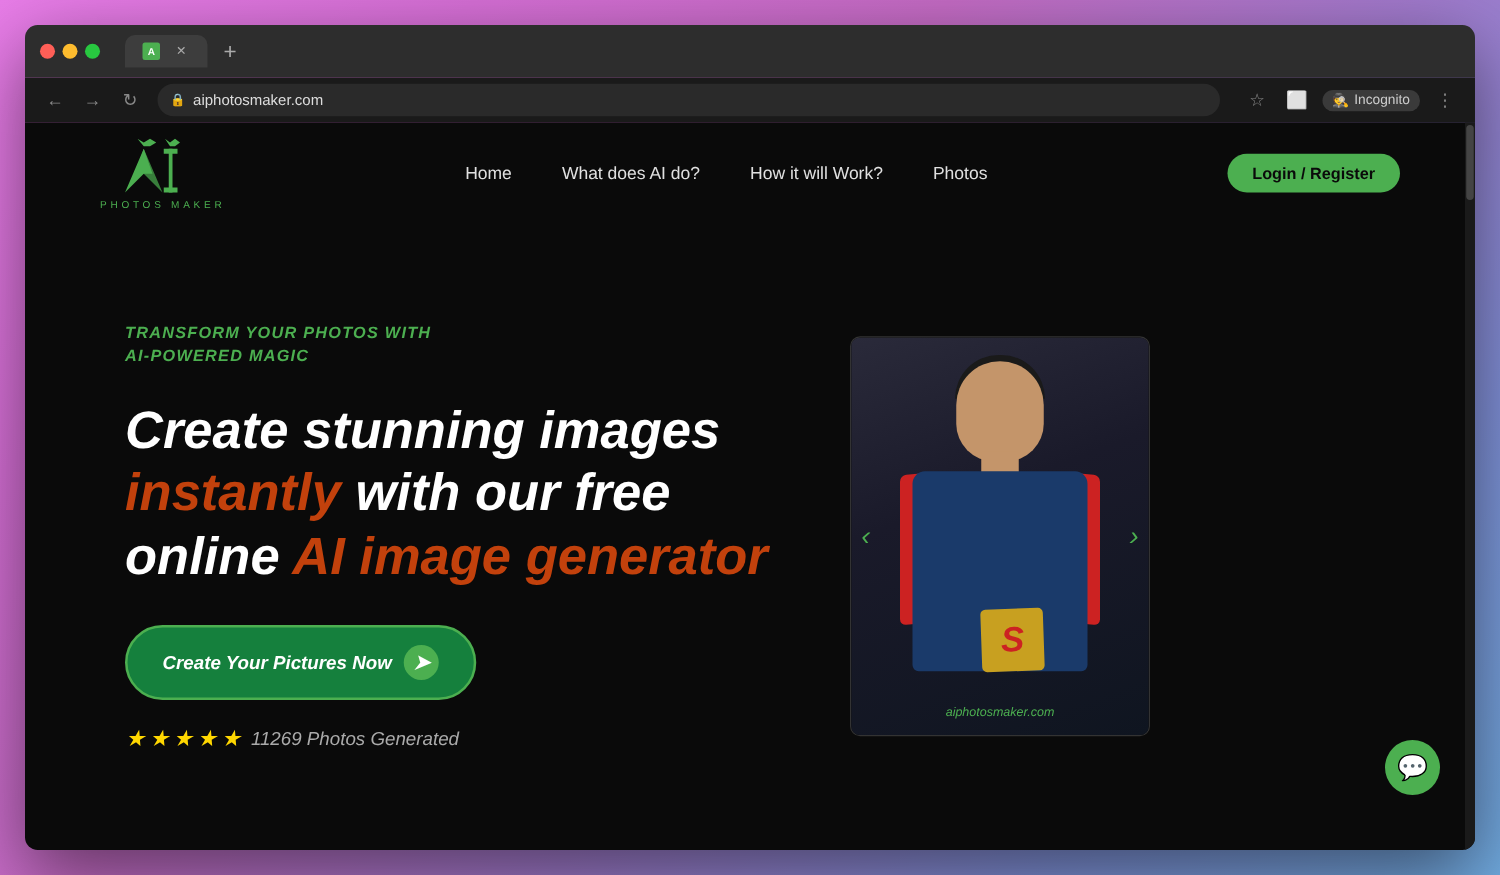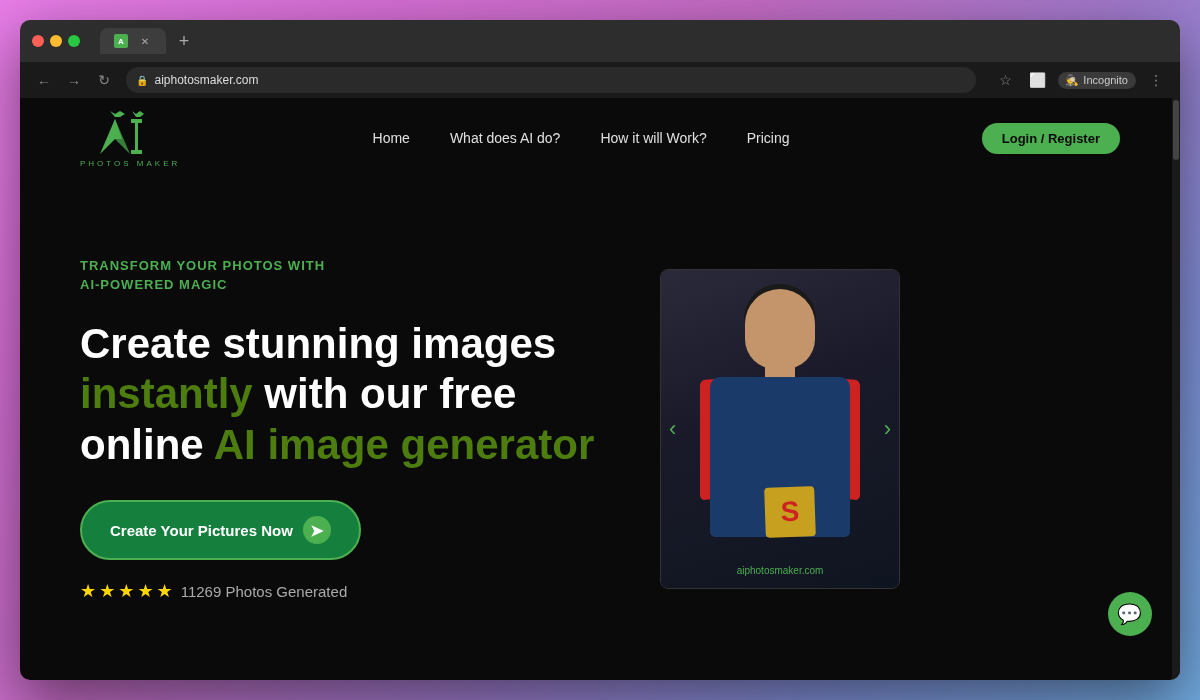--- a/index.html
+++ b/index.html
@@ -228,22 +228,23 @@
       font-size: 13px;
       font-weight: 600;
       cursor: pointer;
     }
 
     
     .hero {
       flex: 1;
       display: flex;
       align-items: center;
-      padding: 0 60px;
+      padding: 0 80px;
       gap: 40px;
+      font-style: italic;
     }
 
     .hero-content {
       flex: 1;
       max-width: 540px;
     }
 
     .hero-subtitle {
       color: #4caf50;
       font-size: 13px;
@@ -256,21 +257,21 @@
 
     .hero-title {
       font-size: 42px;
       font-weight: 700;
       line-height: 1.2;
       margin-bottom: 30px;
       color: white;
     }
 
     .hero-title .green {
-      color: #4d7c0f;
+      color: #c2410c;
     }
 
     .cta-button {
       background: #15803d;
       border: 2px solid #4caf50;
       border-radius: 30px;
       padding: 14px 28px;
       display: inline-flex;
       align-items: center;
       gap: 10px;
@@ -571,21 +572,21 @@
 
             <polygon points="41,8 37,2 41,5 45,2 49,5 45,8" fill="#4caf50"></polygon>
           </svg>
           <span class="logo-text">PHOTOS MAKER</span>
         </div>
 
         <div class="nav-links">
           <a class="nav-link">Home</a>
           <a class="nav-link">What does AI do?</a>
           <a class="nav-link">How it will Work?</a>
-          <a class="nav-link">Pricing</a>
+          <a class="nav-link">Photos</a>
         </div>
 
         <button class="login-btn">Login / Register</button>
       </nav>
 
       <section class="hero">
         <div class="hero-content">
           <div class="hero-subtitle">
             <span>TRANSFORM YOUR PHOTOS WITH</span><br>
             <span>AI-POWERED MAGIC</span>

